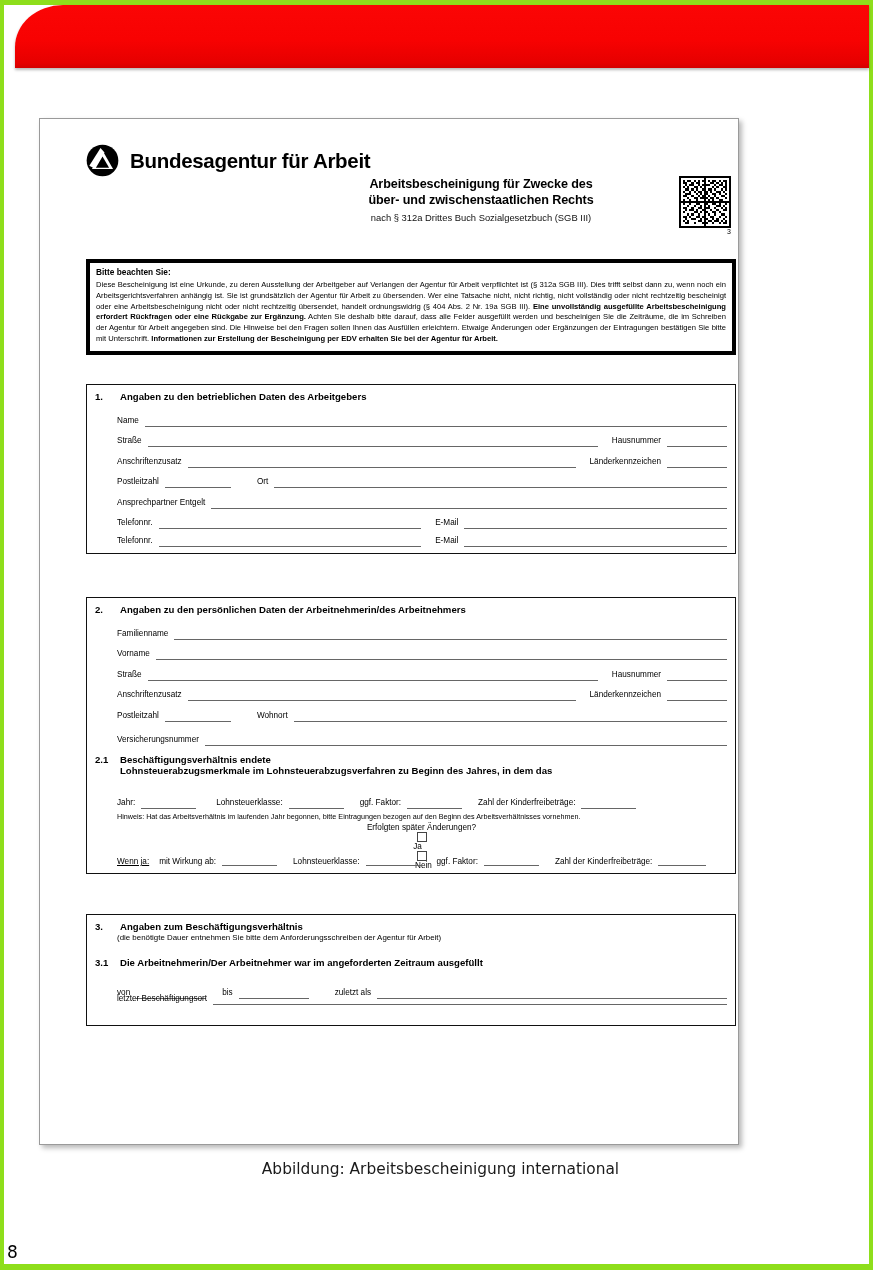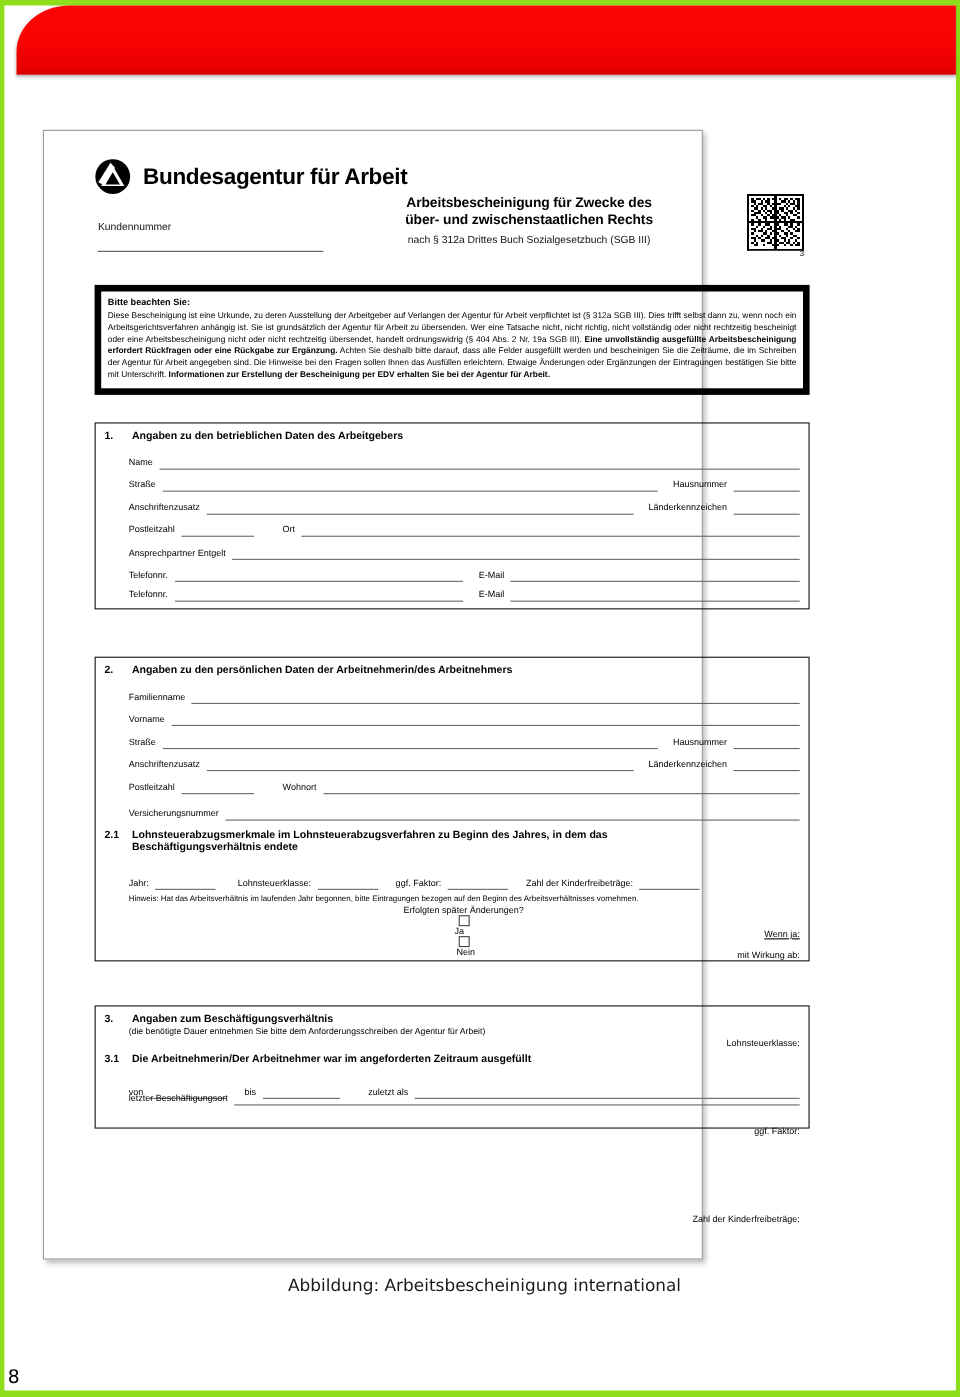--- a/index.html
+++ b/index.html
@@ -23,21 +23,21 @@
     left: 11px; top: 0px;
     width: 854px; height: 63px;
     background: linear-gradient(180deg, #fb0505 0%, #f80202 55%, #e60000 92%, #d40000 100%);
     border-top-left-radius: 48px 42px;
     box-shadow: 0 2px 3px rgba(0,0,0,0.28);
   }
   
   .doc-sheet {
     position: absolute;
     left: 35px; top: 113px;
-    width: 600px; height: 1027px;
+    width: 700px; height: 1027px;
     background: #ffffff;
     border: 1px solid #9a9a9a;
     box-shadow: 3px 3px 5px rgba(0,0,0,0.28);
   }
   .doc-inner { position: relative; width: 100%; height: 100%; padding: 0; }
 
   
   .letterhead { position: absolute; left: 46px; top: 25px; width: 650px; }
   .brand-row { display: flex; align-items: center; gap: 11px; }
   .ba-logo { width: 33px; height: 33px; flex: 0 0 33px; }
@@ -59,21 +59,21 @@
   .title-sub { font-size: 9.4px; color: #111; margin-top: 3px; }
 
   .qr-wrap { position: absolute; left: 639px; top: 57px; width: 52px; }
   .qr-code { width: 52px; height: 52px; display: block; }
   .qr-num { font-size: 7px; text-align: right; line-height: 1; margin-top: 0px; }
 
   
   .notice-box {
     position: absolute; left: 46px; top: 140px;
     width: 650px;
-    border: 6px solid #000000;
+    border: 4px solid #000000;
     padding: 4px 6px 6px 6px;
   }
   .notice-title { font-size: 8.3px; font-weight: bold; margin-bottom: 3px; }
   .notice-body {
     font-size: 7.6px; line-height: 1.42; text-align: justify; color: #000;
   }
   .notice-body b { font-weight: bold; }
 
   
   .sec-box {
@@ -120,21 +120,21 @@
     width: 10px; height: 10px; border: 1px solid #444; background: #fff;
     display: inline-block; flex: 0 0 10px;
   }
   .cb-label { margin: 0 12px 0 4px; font-size: 8.2px; }
   .cb-label.last { margin-right: 0; }
   .hinweis-row {
     padding: 3px 8px 2px 30px; font-size: 7.2px;
   }
   .wenn-row {
     display: flex; align-items: flex-end;
-    padding: 0 8px 0 30px; height: 23px; font-size: 8.2px; flex-direction: column;
+    padding: 0 8px 0 30px; height: 23px; font-size: 8.2px;
   }
   .uline { text-decoration: underline; }
 
   
   .caption {
     position: absolute; left: 0; top: 1155px; width: 873px;
     text-align: center; font-size: 15.4px; color: #1a1a1a;
     font-family: "DejaVu Sans", sans-serif;
   }
   .page-num {
@@ -159,24 +159,20 @@
             <svg viewBox="0 0 100 100" width="33" height="33" aria-hidden="true">
               <circle cx="50" cy="50" r="48" fill="#000"></circle>
               <path d="M50 20 L82 76 L18 76 Z" fill="#fff"></path>
               <path d="M50 38 L70 72 L30 72 Z" fill="#000"></path>
               <path d="M10 66 L44 12 L56 26 L26 74 Z" fill="#fff"></path>
             </svg>
           </span>
           <span class="brand-name">Bundesagentur für Arbeit</span>
         </div>
 
-        <div class="kundennummer-block">
-          <div class="kundennummer-label">Kundennummer</div>
-          <div class="kundennummer-line"></div>
-        </div>
       </div>
 
       <div class="title-block">
         <div class="title-main">
           <div>Arbeitsbescheinigung für Zwecke des</div>
           <div>über- und zwischenstaatlichen Rechts</div>
         </div>
         <div class="title-sub">nach § 312a Drittes Buch Sozialgesetzbuch (SGB III)</div>
       </div>
 
@@ -447,22 +443,22 @@
         </div>
 
         <div class="frow" style="height:24px;">
           <span class="lbl">Versicherungsnummer</span>
           <span class="rule"></span>
         </div>
 
         <div class="sec-head" style="padding-top:8px;padding-bottom:0;">
           <span class="num">2.1</span>
           <span>
+            <span style="display:block">Beschäftigungsverhältnis endete</span>
             <span style="display:block">Lohnsteuerabzugsmerkmale im Lohnsteuerabzugsverfahren zu Beginn des Jahres, in dem das</span>
-            <span style="display:block">Beschäftigungsverhältnis endete</span>
           </span>
         </div>
 
         <div class="frow" style="margin-top:13px;align-items:flex-end;">
           <span class="lbl">Jahr:</span>
           <span class="rule fixed-55"></span>
           <span class="gap-20"></span>
           <span class="lbl">Lohnsteuerklasse:</span>
           <span class="rule fixed-55"></span>
           <span class="gap-16"></span>

